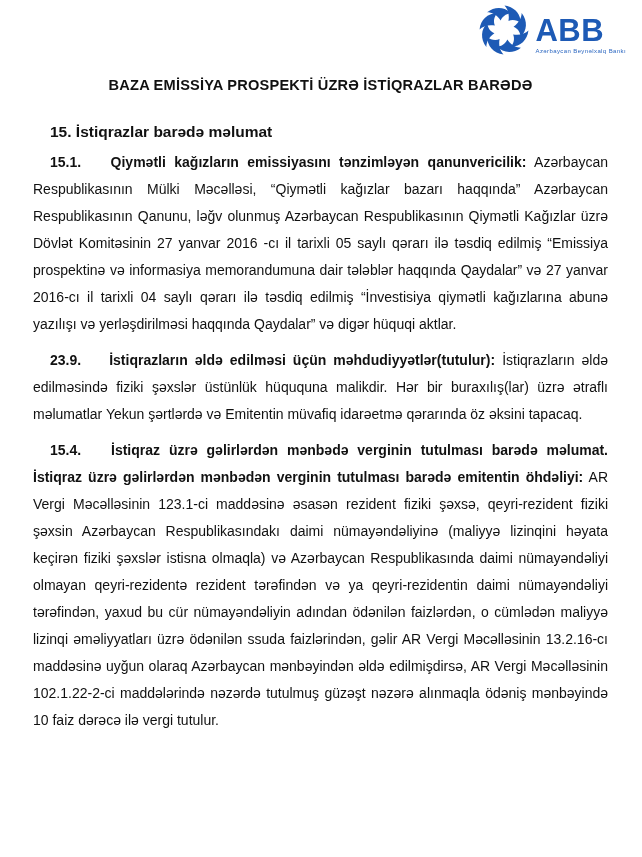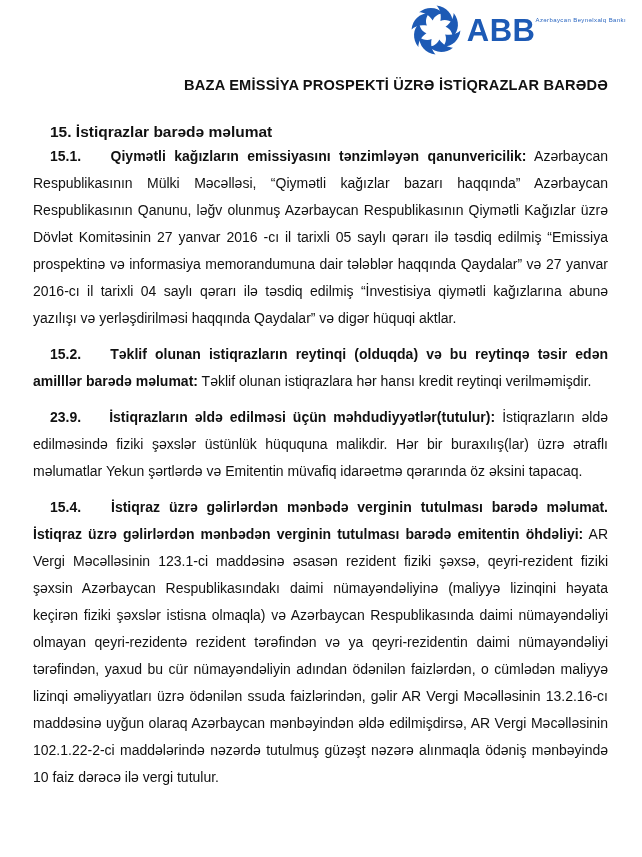--- a/index.html
+++ b/index.html
@@ -11,44 +11,44 @@
     position: relative;
     overflow: hidden;
   }
   .logo {
     position: absolute;
     top: 4px; right: 16px;
     display: flex;
     align-items: flex-start;
   }
   .logo-swirl { display: block; }
-  .logo-text { margin-left: 5px; margin-top: 11px; display: flex; }
+  .logo-text { margin-left: 5px; margin-top: 11px; display: flex; flex-direction: column; }
   .wordmark {
     font-size: 31px;
     font-weight: bold;
     line-height: 1;
     letter-spacing: 0.5px;
     color: #1d5ab5;
   }
   .tagline {
     font-size: 6px;
     letter-spacing: 0.4px;
     margin-top: 2px;
     color: #2a66c0;
   }
   .content { padding: 74px 34px 0 33px; }
   .doc-title {
-    text-align: right;
+    text-align: center;
     font-weight: bold;
     font-size: 14.6px;
     line-height: 23px;
     letter-spacing: 0.2px;
   }
   .section-heading {
-    margin: 26px 0 2px;
+    margin: 26px 0 8px;
     padding-left: 17px;
     font-weight: bold;
     font-size: 15.5px;
   }
   .para {
     margin: 0 0 9px;
     font-size: 14px;
     line-height: 27px;
     text-align: justify;
     text-indent: 17px;
@@ -84,25 +84,20 @@
   </div>
 
   <div class="section-heading">15. İstiqrazlar barədə məlumat</div>
 
   <p class="para">
     <span class="pnum">15.1.</span>
     <span class="plead">Qiymətli kağızların emissiyasını tənzimləyən qanunvericilik:</span>
     <span>Azərbaycan Respublikasının Mülki Məcəlləsi, “Qiymətli kağızlar bazarı haqqında” Azərbaycan Respublikasının Qanunu, ləğv olunmuş Azərbaycan Respublikasının Qiymətli Kağızlar üzrə Dövlət Komitəsinin 27 yanvar 2016 -cı il tarixli 05 saylı qərarı ilə təsdiq edilmiş “Emissiya prospektinə və informasiya memorandumuna dair tələblər haqqında Qaydalar” və 27 yanvar 2016-cı il tarixli 04 saylı qərarı ilə təsdiq edilmiş “İnvestisiya qiymətli kağızlarına abunə yazılışı və yerləşdirilməsi haqqında Qaydalar” və digər hüquqi aktlar.</span>
   </p>
 
-  <p class="para">
-    <span class="pnum">15.2.</span>
-    <span class="plead">Təklif olunan istiqrazların reytinqi (olduqda) və bu reytinqə təsir edən amilllər barədə məlumat:</span>
-    <span>Təklif olunan istiqrazlara hər hansı kredit reytinqi verilməmişdir.</span>
-  </p>
 
   <p class="para">
     <span class="pnum">23.9.</span>
     <span class="plead">İstiqrazların əldə edilməsi üçün məhdudiyyətlər(tutulur):</span>
     <span>İstiqrazların əldə edilməsində fiziki şəxslər üstünlük hüququna malikdir. Hər bir buraxılış(lar) üzrə ətraflı məlumatlar Yekun şərtlərdə və Emitentin müvafiq idarəetmə qərarında öz əksini tapacaq.</span>
   </p>
 
   <p class="para">
     <span class="pnum">15.4.</span>
     <span class="plead">İstiqraz üzrə gəlirlərdən mənbədə verginin tutulması barədə məlumat. İstiqraz üzrə gəlirlərdən mənbədən verginin tutulması barədə emitentin öhdəliyi:</span>

